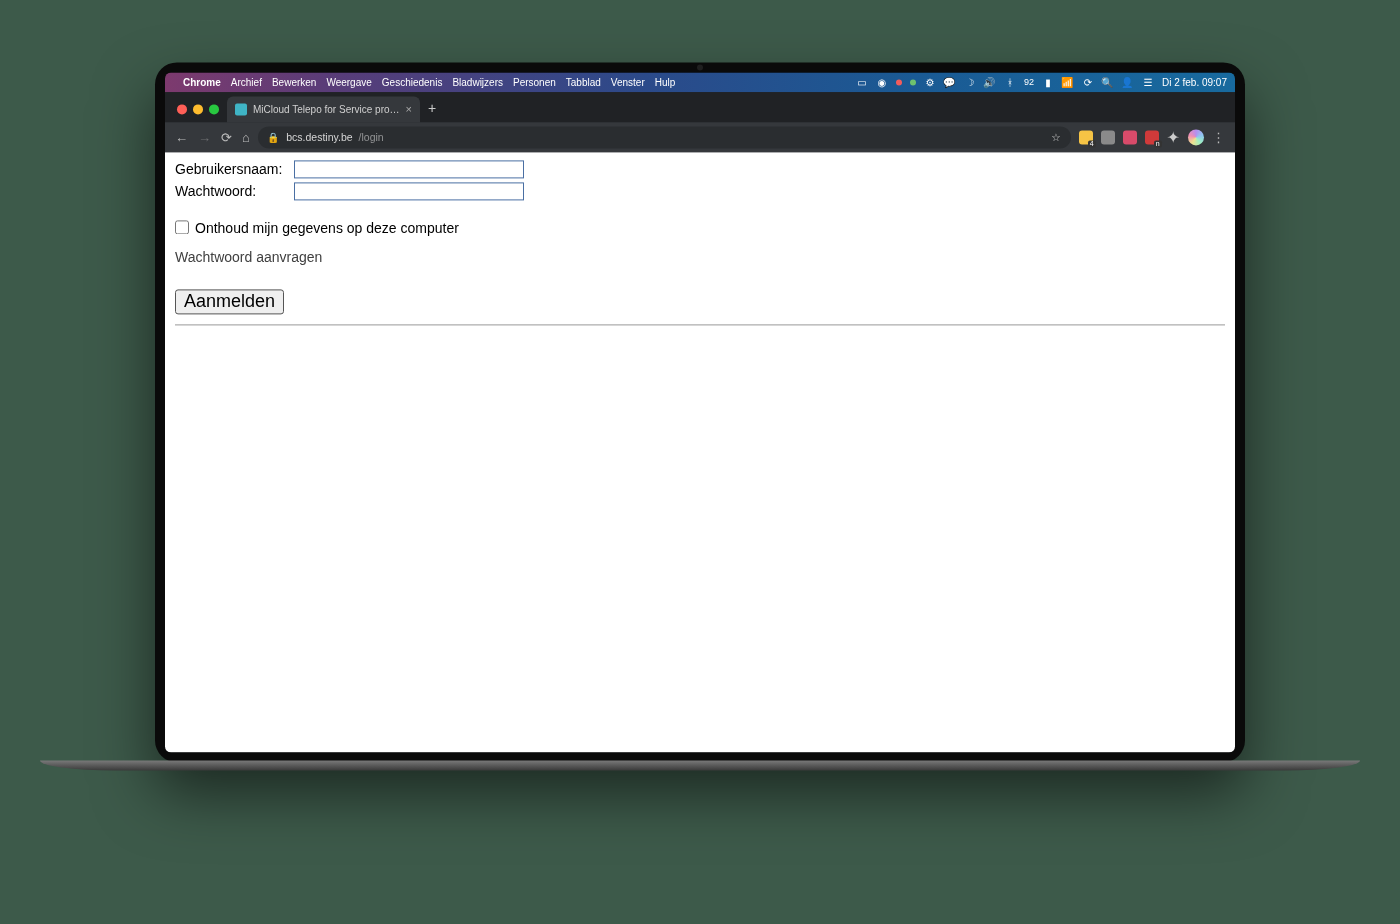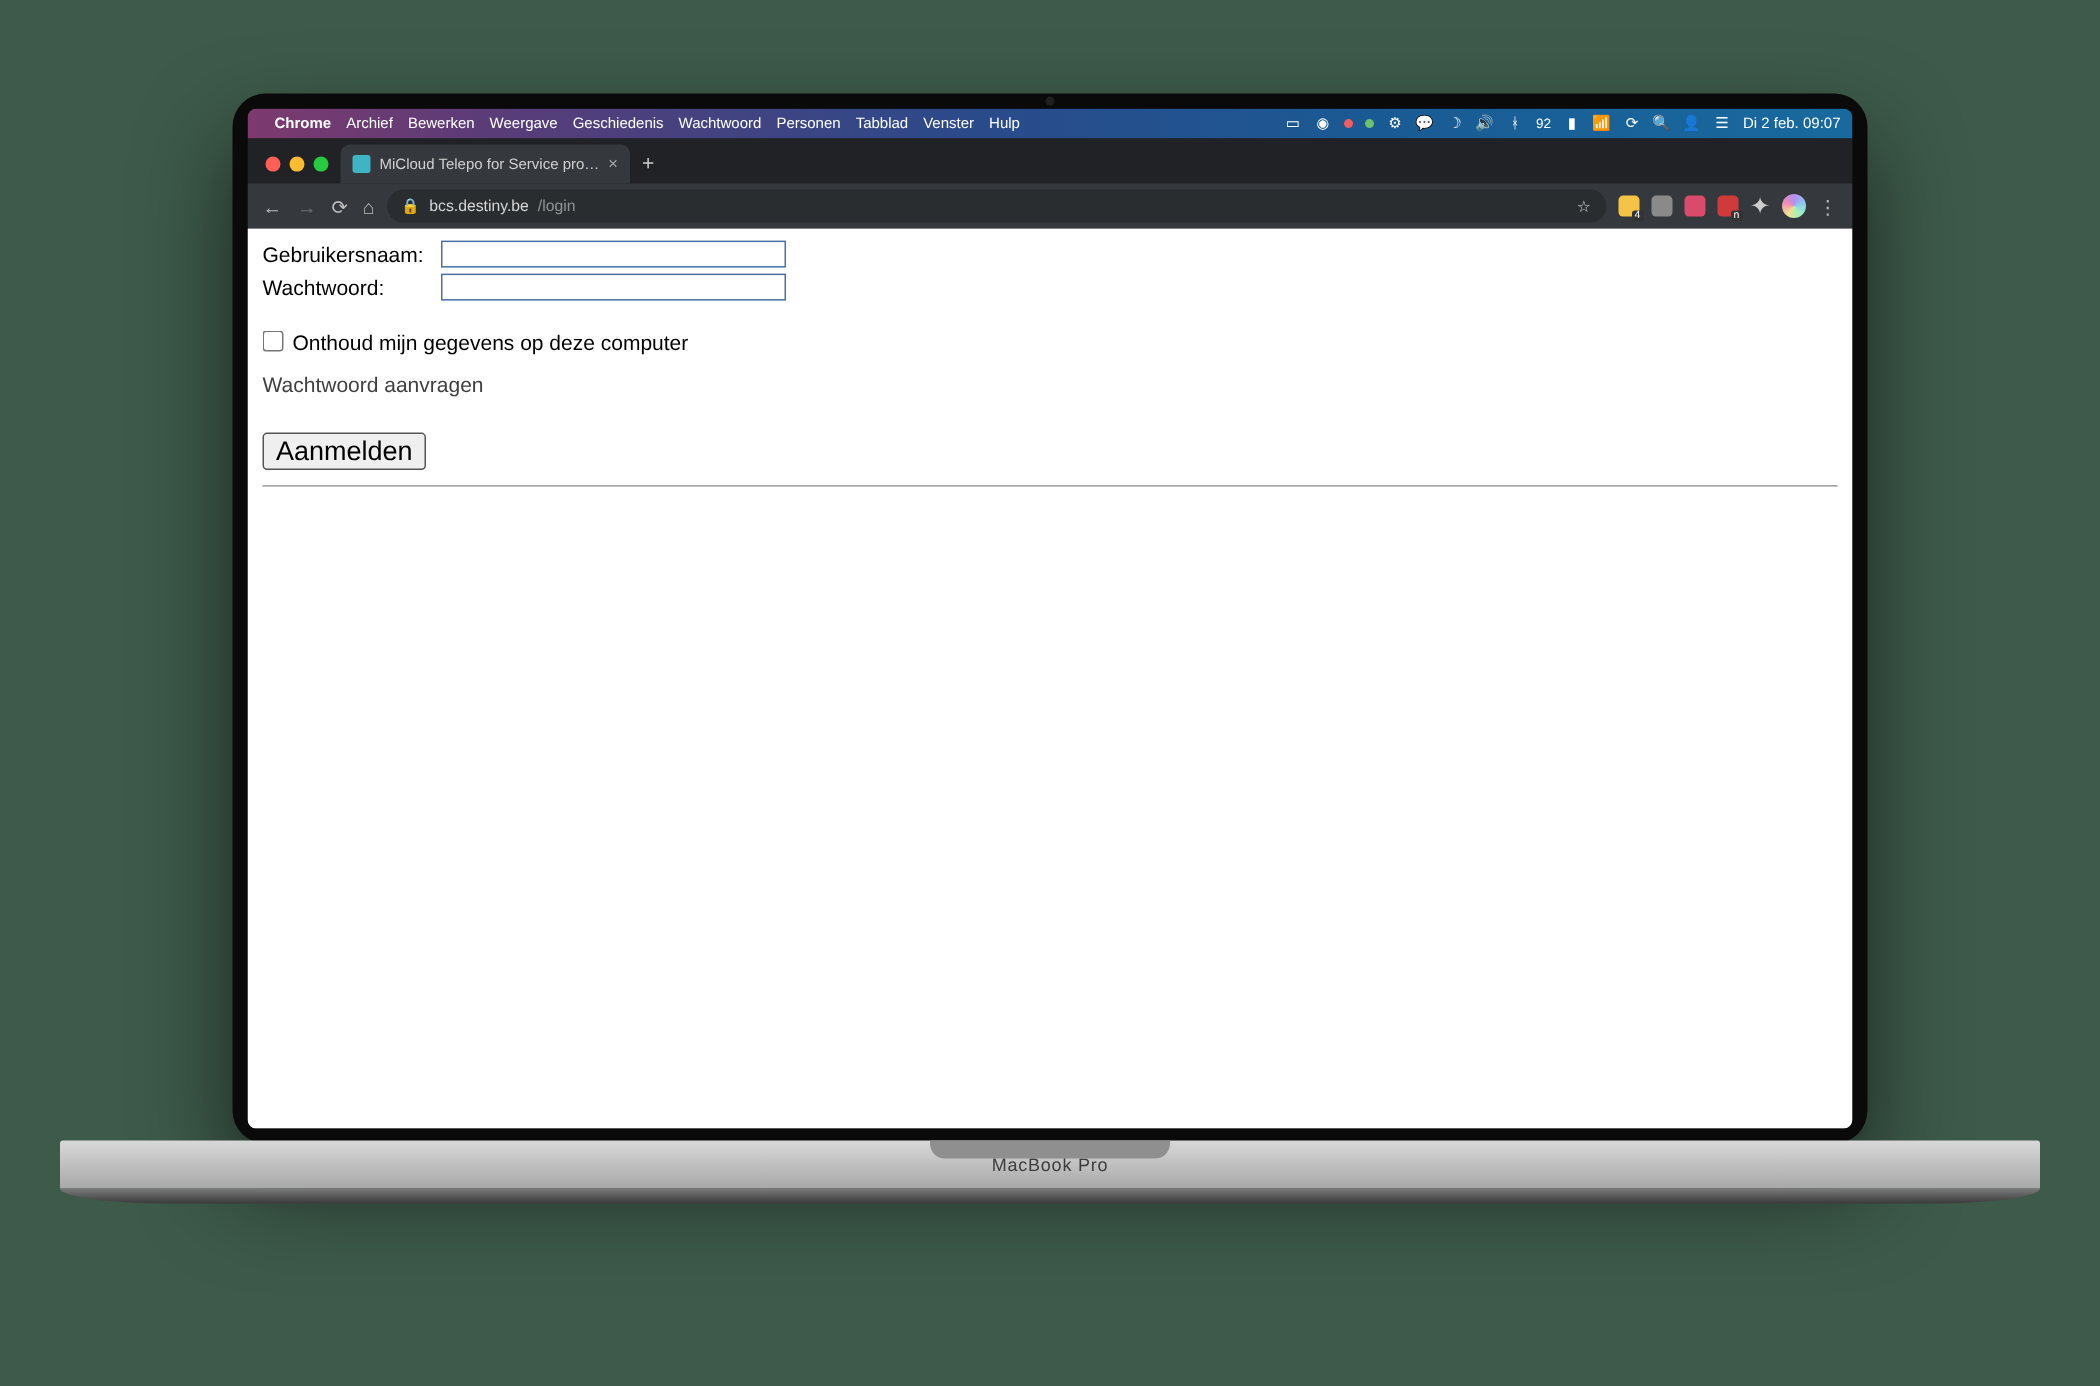--- a/index.html
+++ b/index.html
@@ -174,21 +174,21 @@
     <div class="notch"></div>
     <div class="screen">
 
       <div class="menubar">
         <span class="apple"></span>
         <span class="appname">Chrome</span>
         <span>Archief</span>
         <span>Bewerken</span>
         <span>Weergave</span>
         <span>Geschiedenis</span>
-        <span>Wachtwoord</span>
+        <span>Bladwijzers</span>
         <span>Personen</span>
         <span>Tabblad</span>
         <span>Venster</span>
         <span>Hulp</span>
         <span class="spacer"></span>
         <div class="right">
           <span class="ic">▭</span>
           <span class="ic">◉</span>
           <span class="dot" style="background:#f25c5c"></span>
           <span class="dot" style="background:#6ec26e"></span>
@@ -277,19 +277,15 @@
 
             <hr class="hr">
           </div>
         </div>
       </div>
 
     </div>
   </div>
 
   <div class="deck">
-    <div class="deck-top">
-      <div class="cut"></div>
-      <span>MacBook Pro</span>
-    </div>
     <div class="deck-bottom"></div>
   </div>
 </div>
 
 </body></html>

